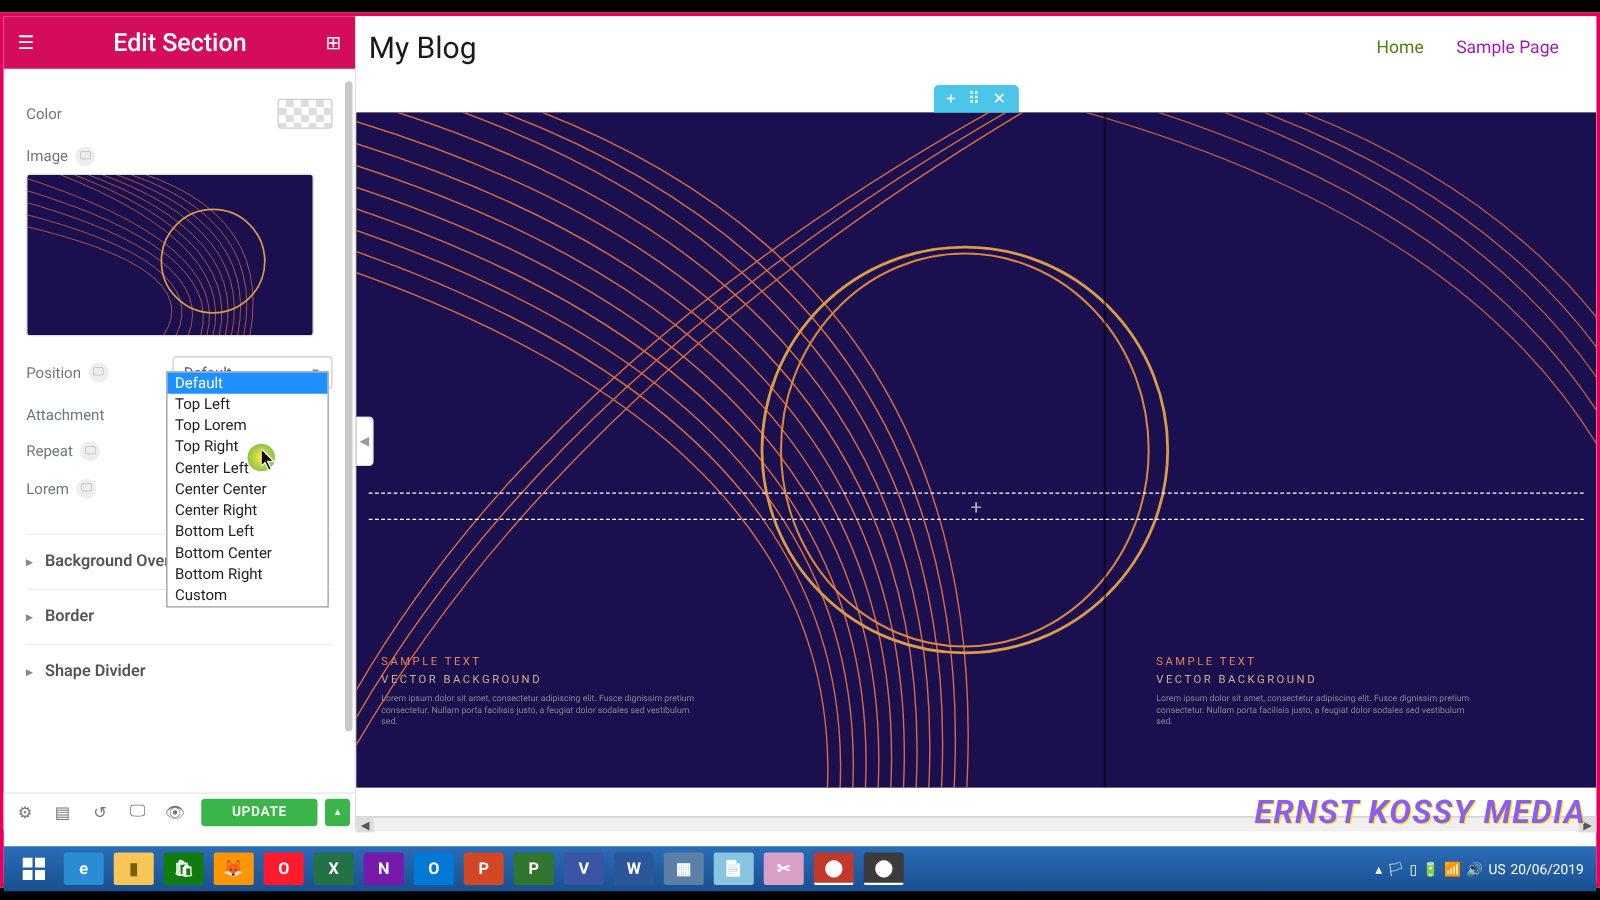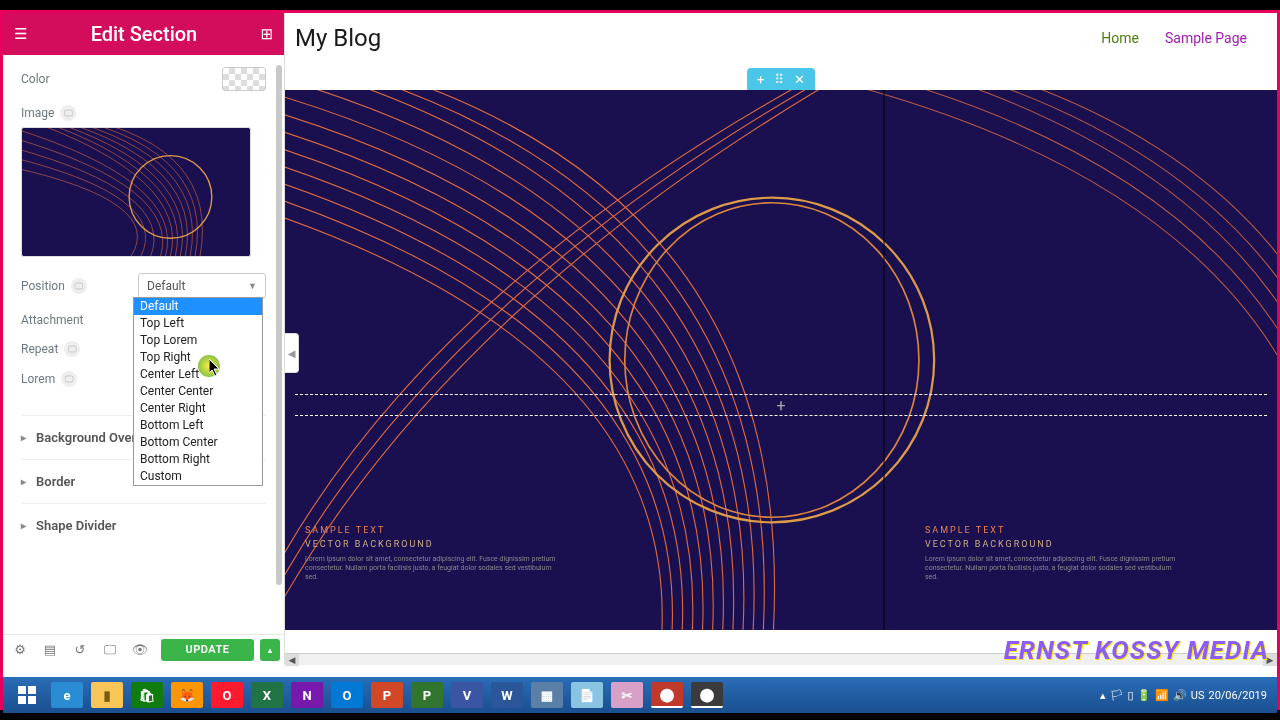--- a/index.html
+++ b/index.html
@@ -6,21 +6,21 @@
 body{width:1280px;height:720px;overflow:hidden;background:#000;position:relative}
 .letterbox-top,.letterbox-bottom{background:#000;width:100%;height:10px}
 .screen{width:1280px;height:700px;position:absolute;top:10px;left:0;border:3px solid #e6005c;background:#fff}
 .panel{position:absolute;left:0;top:0;width:282px;height:651px;background:#fff;border-right:1px solid #ddd}
 .panel-header{height:41px;background:#93003c;background:linear-gradient(#d6336c,#c1185b);background:#d63384;display:flex;align-items:center;justify-content:space-between;padding:0 11px;color:#fff}
 .panel-header{background:#d5288a;background:#93003c}
 .panel-header{background:#d6247a;background:#cd2a6f}
 .panel-header{background:#D30C5C;height:42px}
 .ph-title{font-size:20px;font-weight:500}
 .ph-icon{font-size:15px;cursor:pointer}
-.panel-body{position:absolute;top:42px;left:0;right:0;bottom:30px;padding:12px 18px 0 18px;overflow:hidden}
+.panel-body{position:absolute;top:42px;left:0;right:0;bottom:30px;padding:24px 18px 0 18px;overflow:hidden}
 .scroll-thumb{position:absolute;right:2px;top:10px;width:6px;height:520px;background:#c8c8c8;border-radius:3px}
 .row{display:flex;align-items:center;justify-content:space-between;margin-bottom:14px;font-size:12px;color:#6d7882}
 .row-label{display:flex;align-items:center;gap:6px}
 .dev-icon{display:inline-flex;width:16px;height:16px;border-radius:50%;background:#eee;color:#aaa;font-size:9px;align-items:center;justify-content:center}
 .checker{width:44px;height:24px;border:1px solid #ccc;border-radius:3px;background:repeating-conic-gradient(#ddd 0 25%,#fff 0 50%) 0 0/12px 12px;cursor:pointer}
 .image-thumb{width:230px;height:130px;border:1px solid #ddd;border-radius:3px;margin:2px 0 16px 0;overflow:hidden;cursor:pointer;background:#1a1050}
 .image-thumb svg{width:100%;height:100%;display:block}
 .select-box{width:128px;height:26px;border:1px solid #ccc;border-radius:3px;display:flex;align-items:center;justify-content:space-between;padding:0 8px;font-size:12px;color:#555;cursor:pointer;background:#fff}
 .select-box .caret{font-size:9px;color:#888}
 .dropdown{position:absolute;left:130px;top:284px;width:130px;background:#fff;border:1px solid #999;z-index:50;font-size:12px;color:#222}

